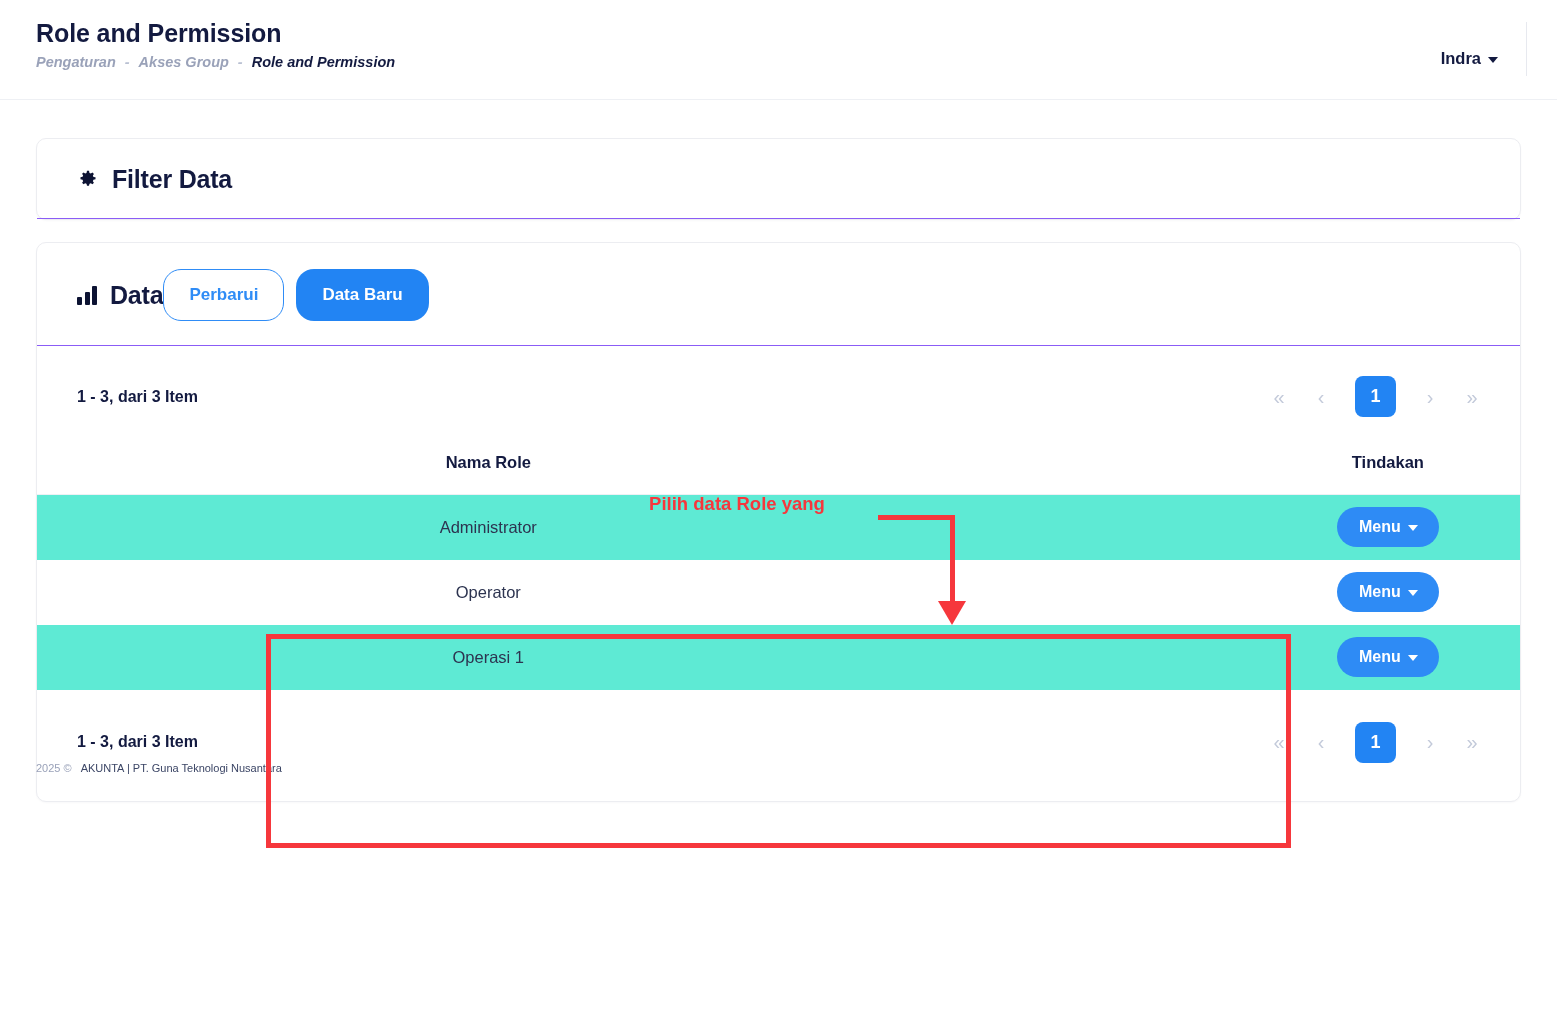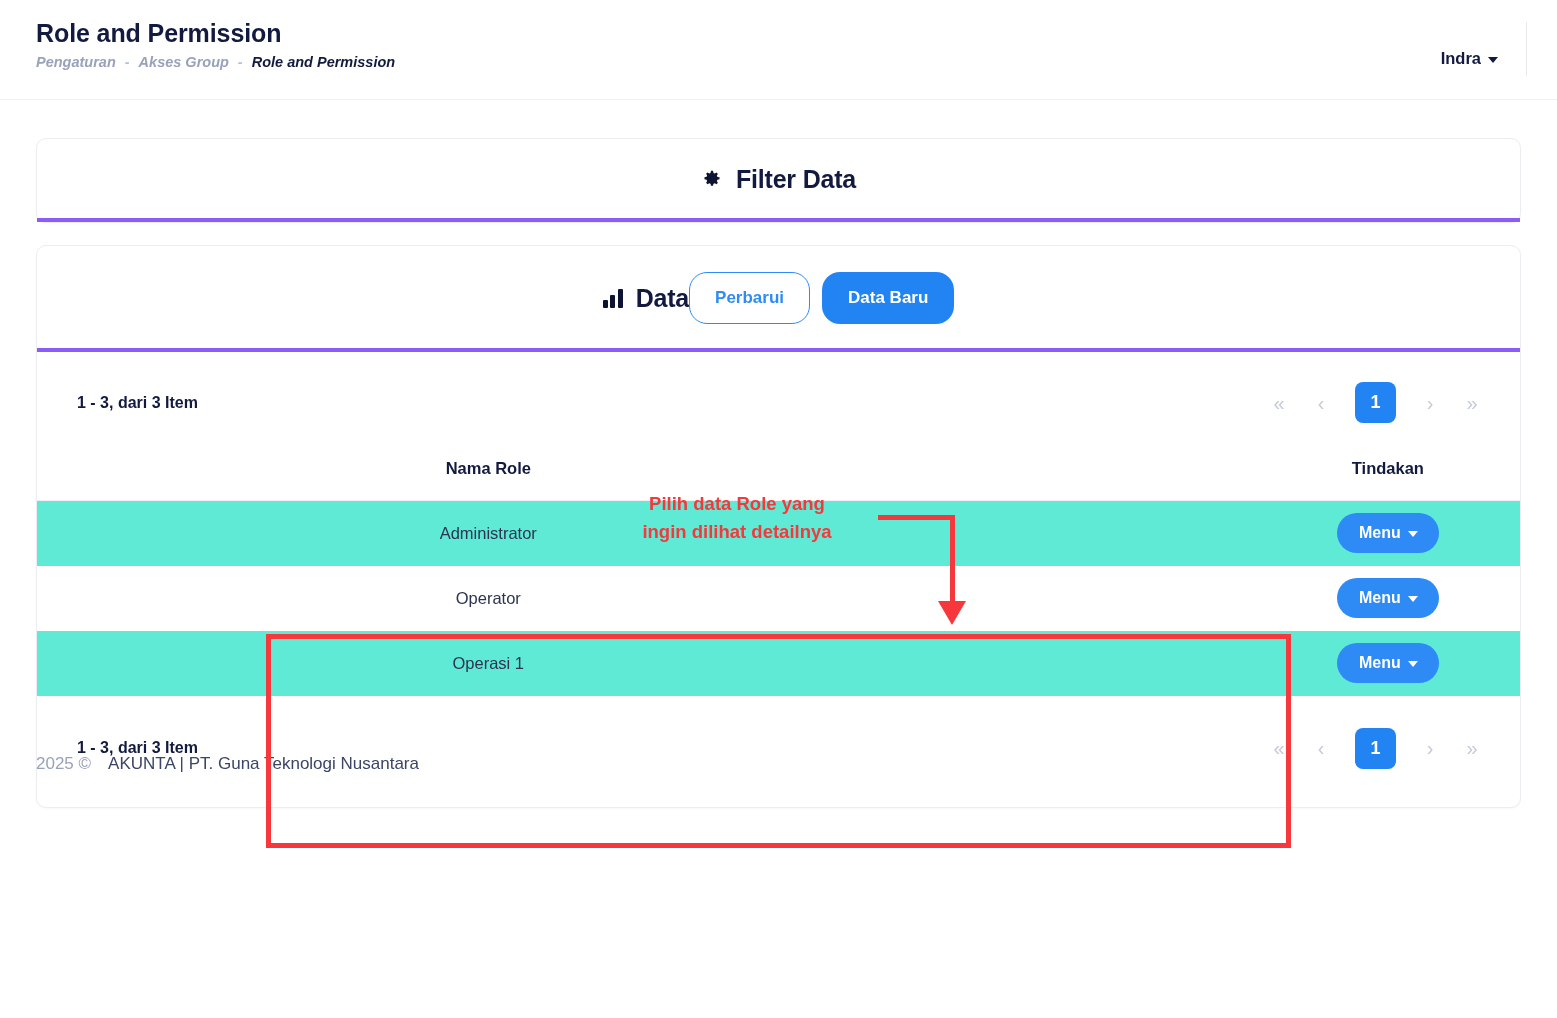--- a/index.html
+++ b/index.html
@@ -88,22 +88,22 @@
     border: 1px solid #ecedf1;
     border-radius: 10px;
     box-shadow: 0 1px 2px rgba(20,30,60,0.03);
   }
   .card + .card { margin-top: 22px; }
 
   .card-head {
     padding: 26px 40px 24px 40px;
     display: flex;
     align-items: center;
-    justify-content: center;
-    border-bottom: 4px solid #8b5cf6;
+    justify-content: flex-start;
+    border-bottom: 1px solid #8b5cf6;
   }
   .card-title {
     font-size: 25px;
     font-weight: bold;
     color: #131a40;
     display: flex;
     align-items: center;
     gap: 13px;
     letter-spacing: -0.2px;
   }
@@ -317,24 +317,24 @@
     border: 5px solid #f6373c;
   }
 
   
   .footer {
     position: absolute;
     left: 0;
     bottom: 0;
     width: 100%;
     padding: 0 36px 22px 36px;
-    font-size: 17px;
-    display: flex;
-    align-items: center;
-    gap: 17px;
+    font-size: 11px;
+    display: flex;
+    align-items: center;
+    gap: 9px;
   }
   .footer .fyear { color: #9aa2b9; }
   .footer .fbrand { color: #3b4565; }
 </style>
 </head>
 <body>
 
 <div class="page">
 
   <div class="topbar">
@@ -470,21 +470,20 @@
   </div>
 
   <div class="footer">
     <span class="fyear">2025 ©</span>
     <span class="fbrand">AKUNTA | PT. Guna Teknologi Nusantara</span>
   </div>
 
   <div class="annot-layer">
     <div class="annot-text">
       <div>Pilih data Role yang</div>
-      <div>ingin dilihat detailnya</div>
     </div>
     <div class="annot-h"></div>
     <div class="annot-v"></div>
     <div class="annot-head"></div>
     <div class="annot-box"></div>
   </div>
 
 </div>
 
 </body></html>

